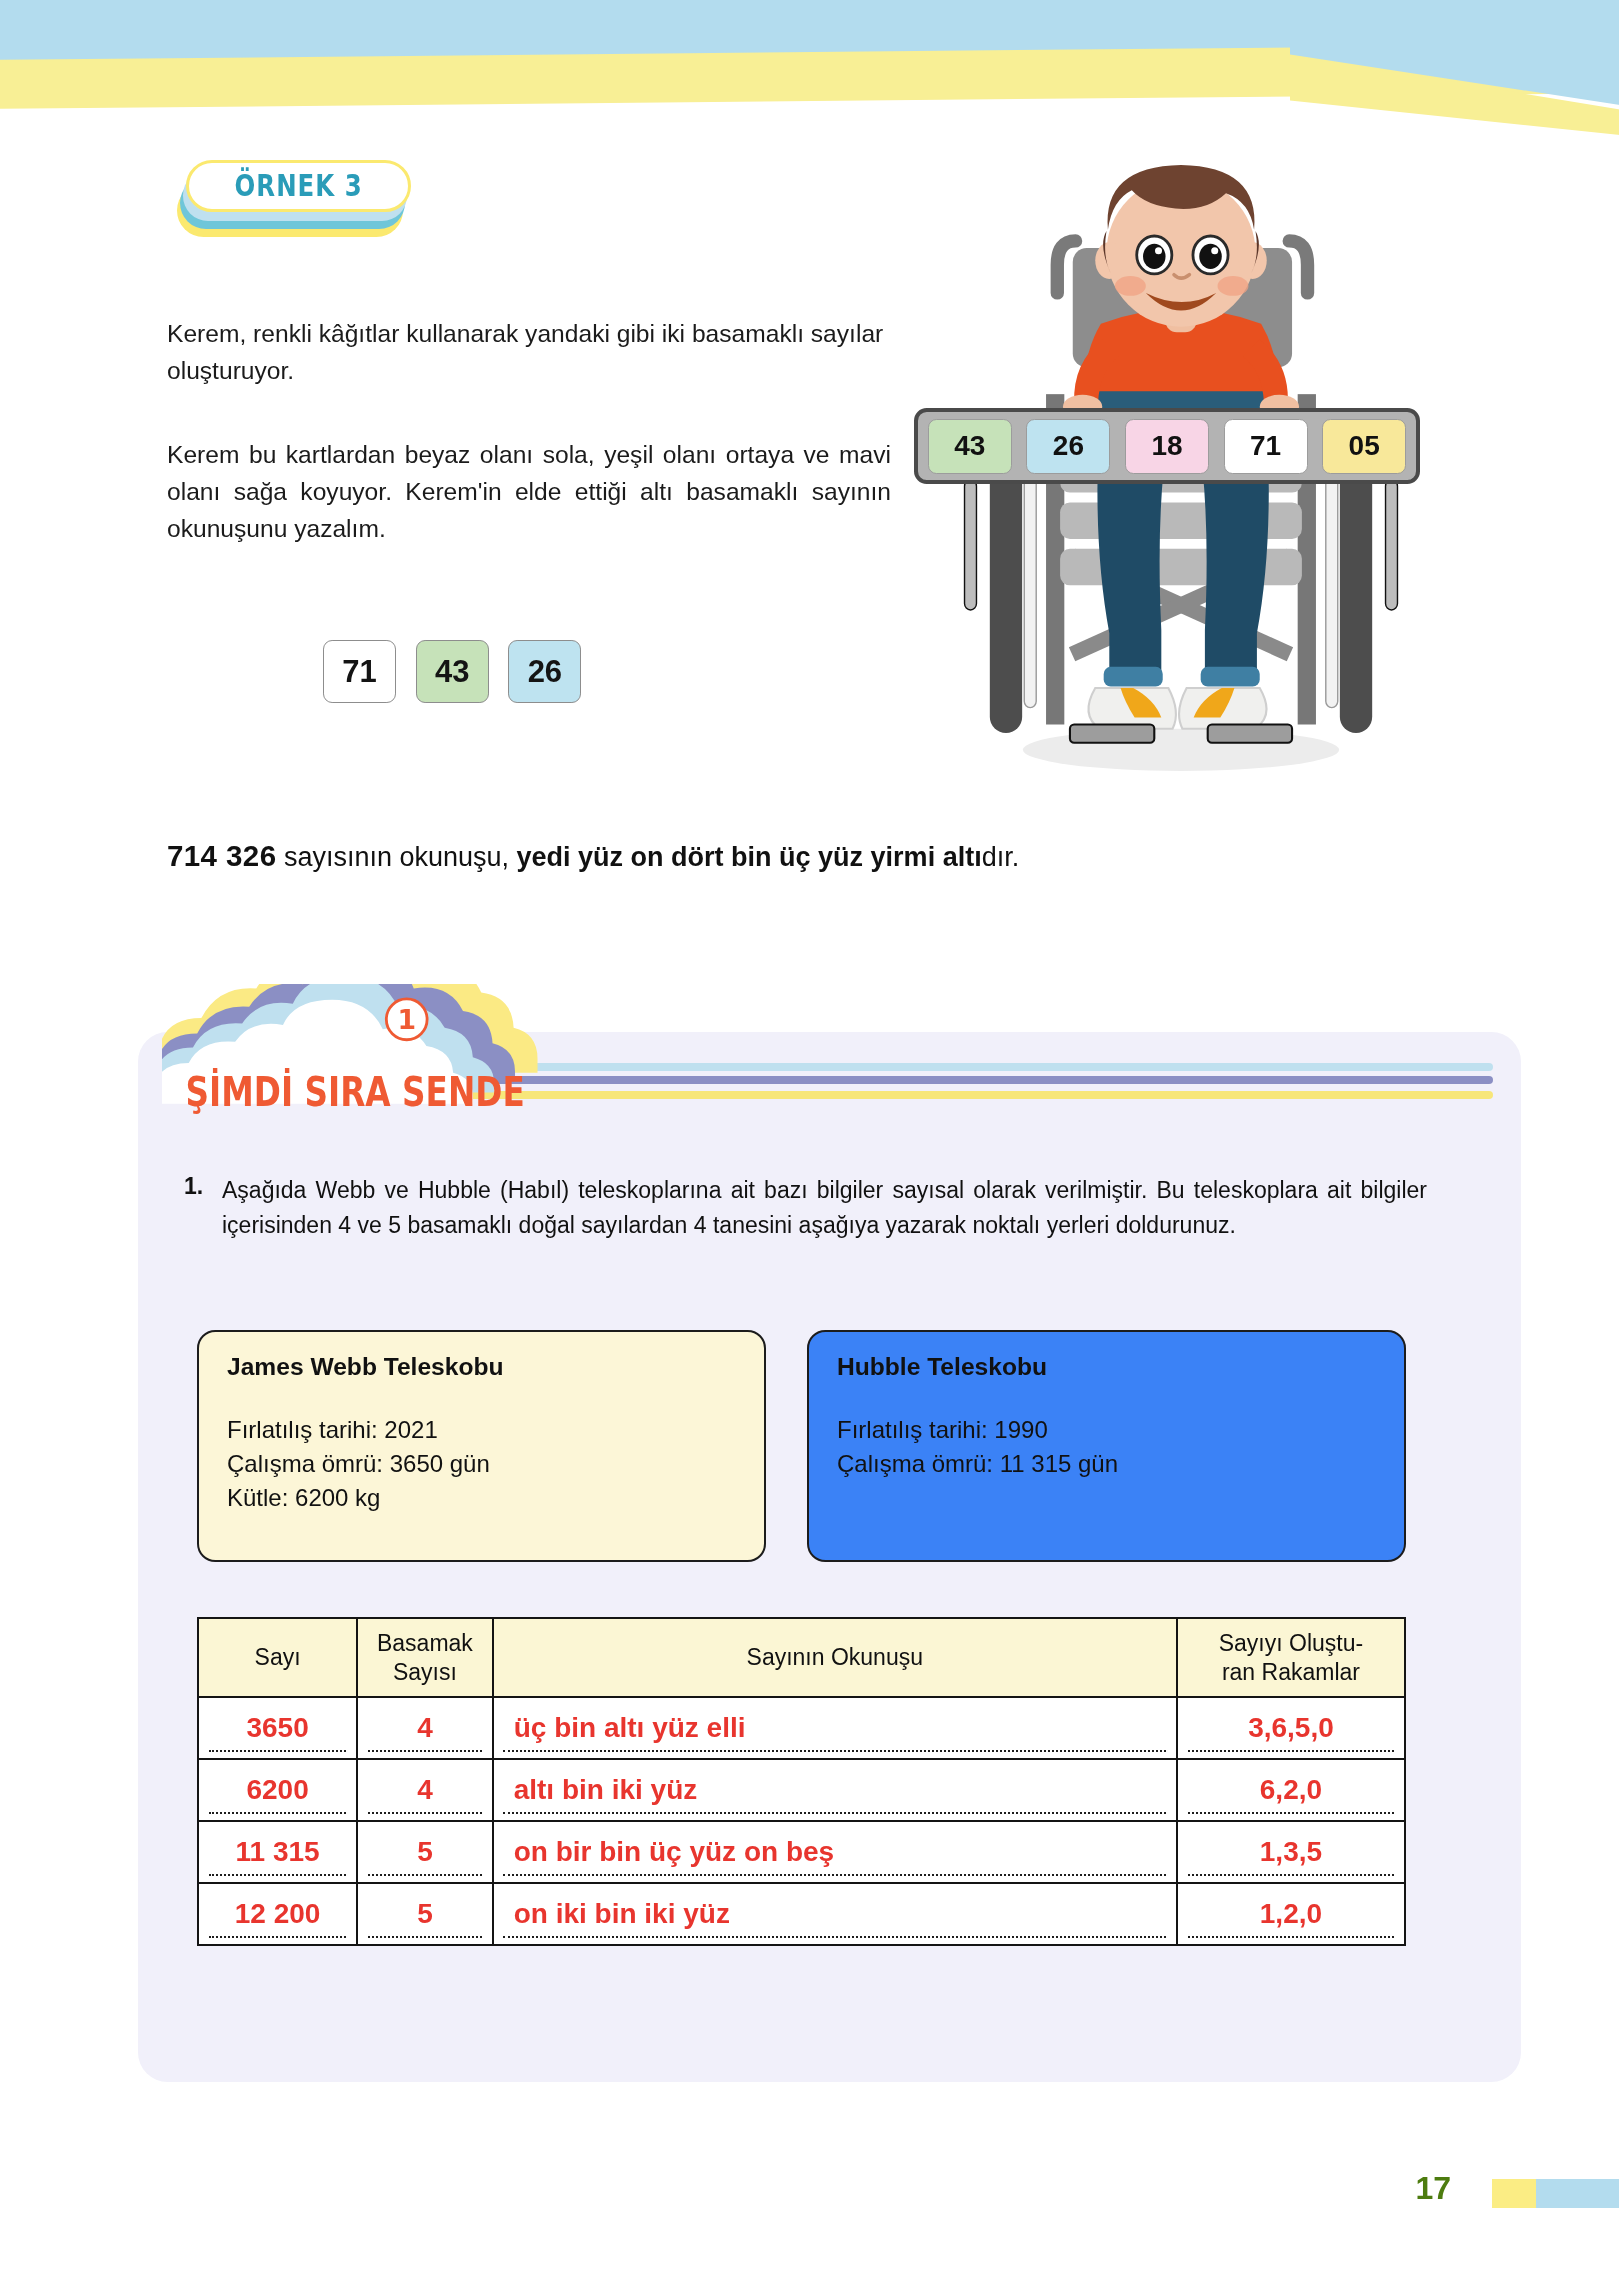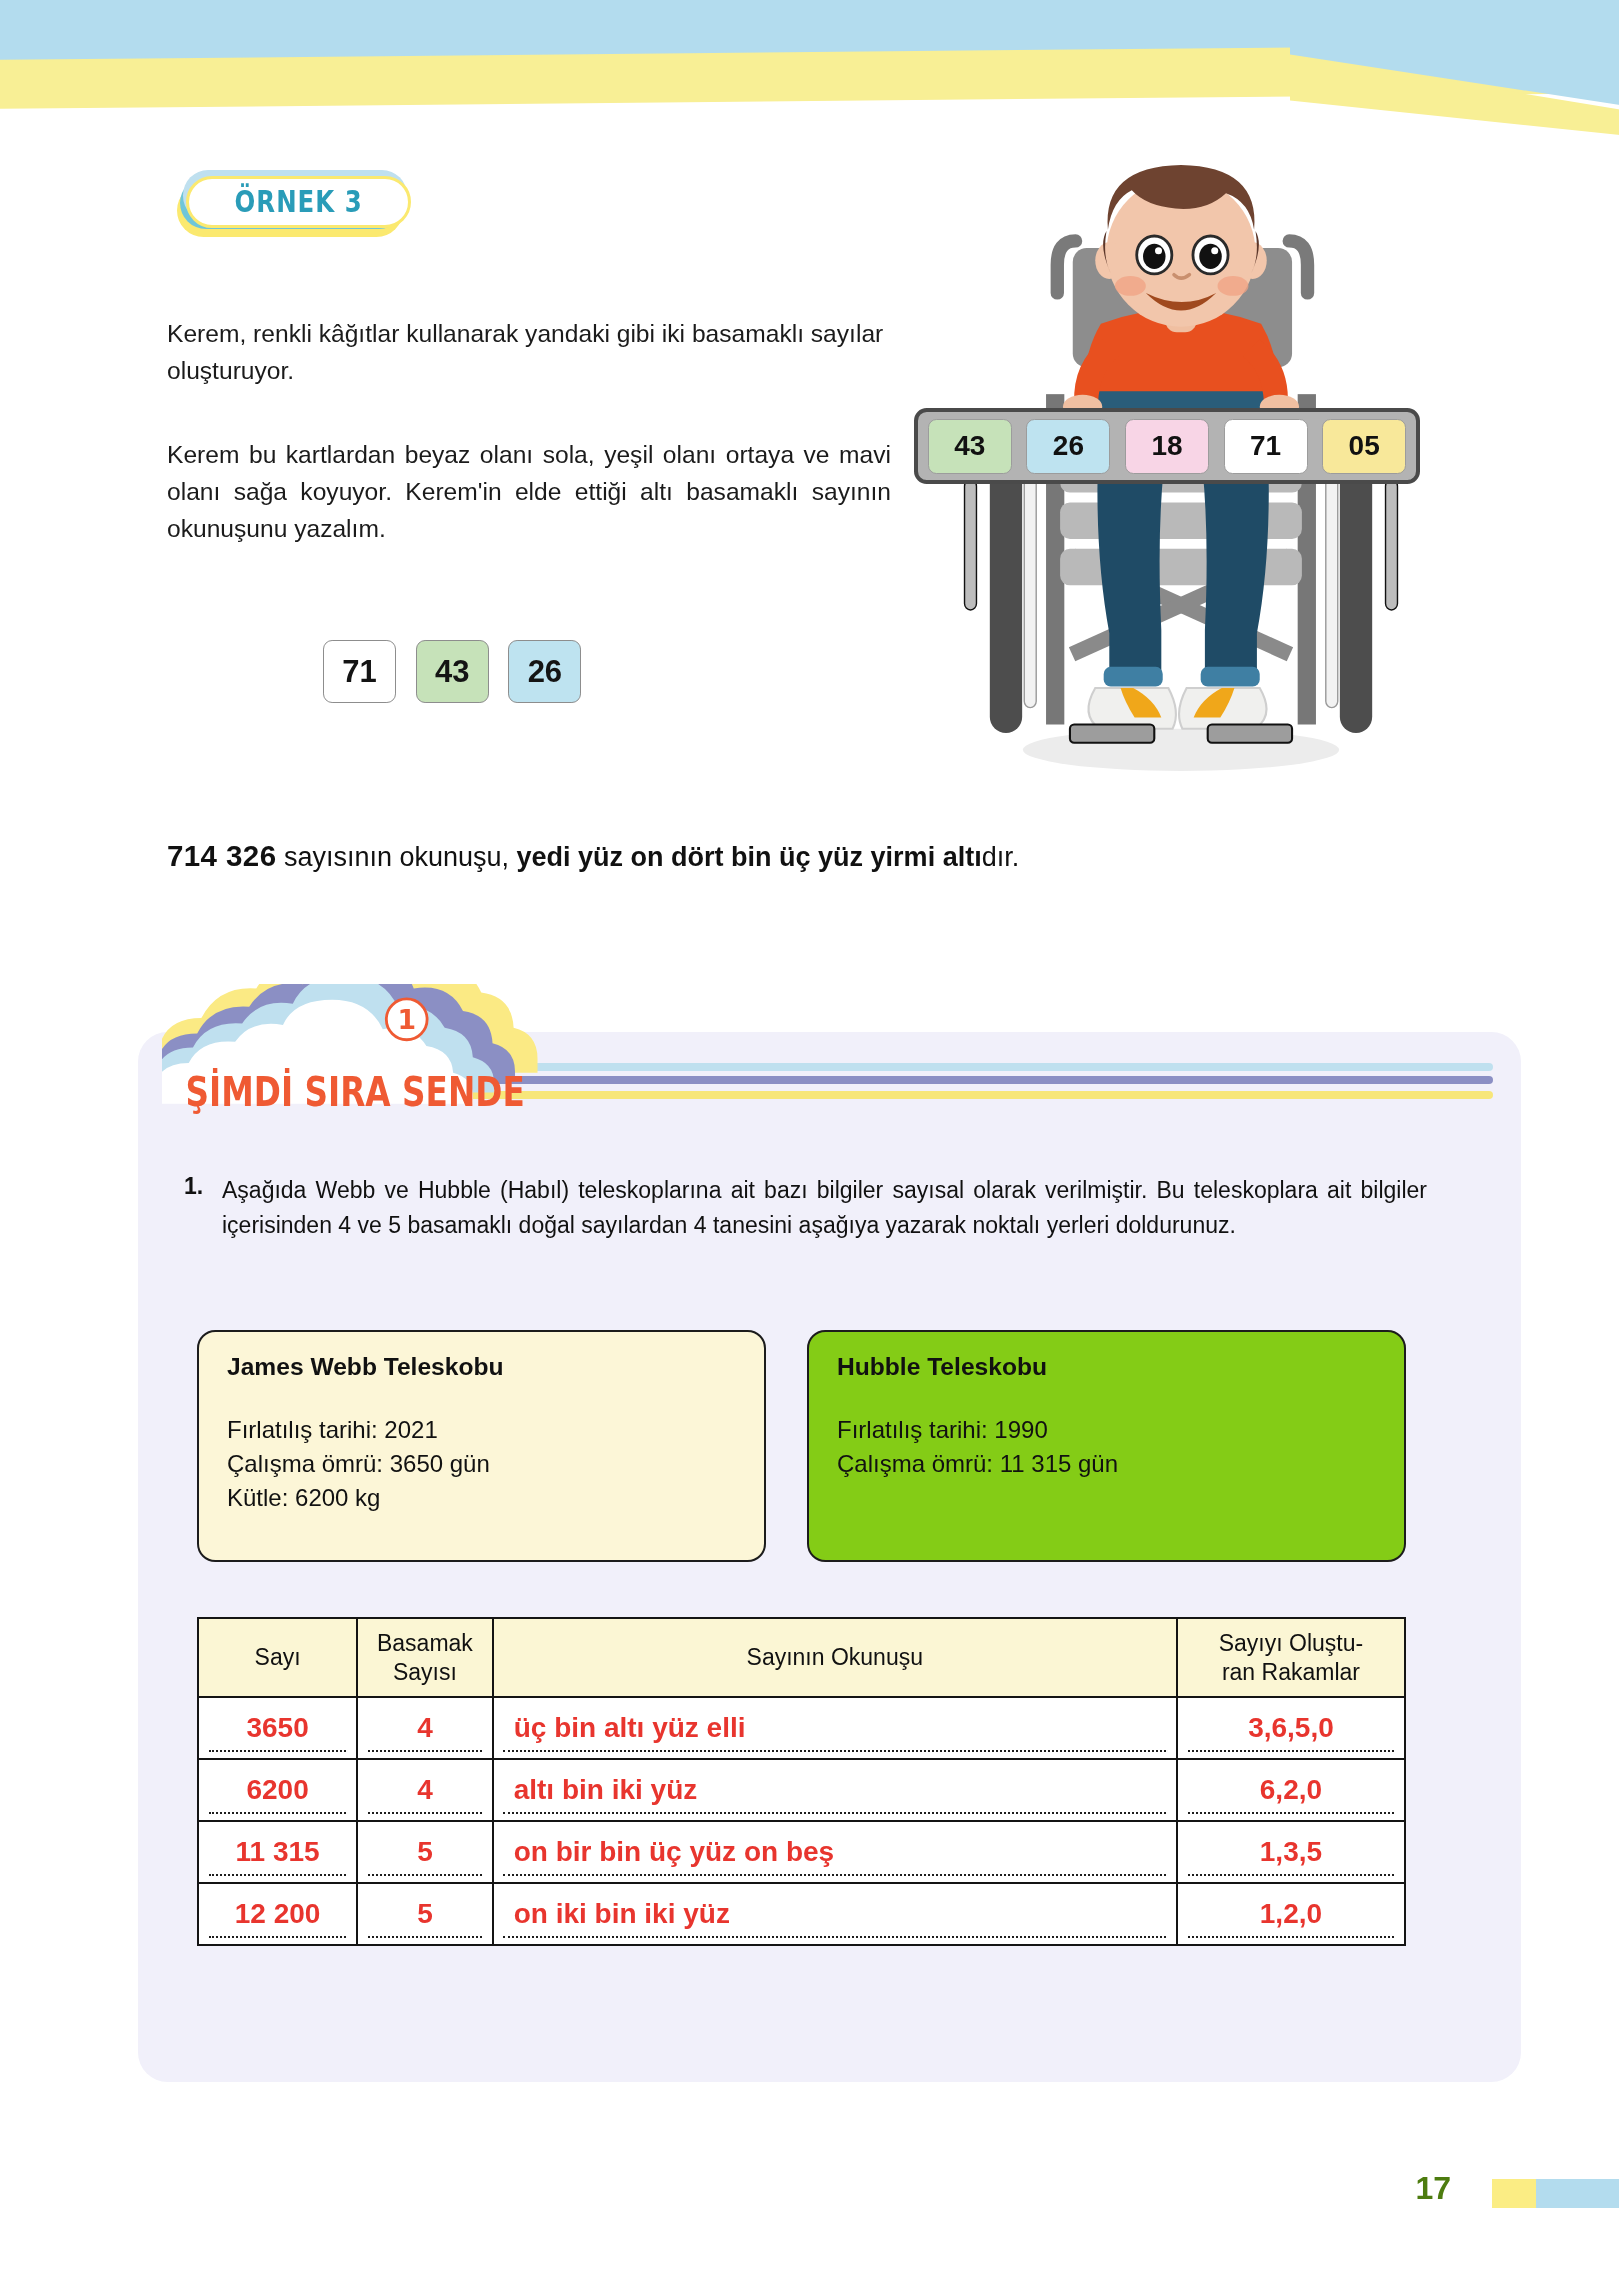--- a/index.html
+++ b/index.html
@@ -40,21 +40,21 @@
   }
   .ornek-sh-blue {
     position: absolute; left: 7px; top: 17px; width: 225px; height: 52px;
     background: #6fc6d9; border-radius: 26px;
   }
   .ornek-sh-lblue {
     position: absolute; left: 9.8px; top: 9.8px; width: 224px; height: 51px;
     background: #bfe0ef; border-radius: 25px;
   }
   .ornek-badge {
-    position: absolute; left: 12.7px; top: 16px; width: 225px; height: 52px;
+    position: absolute; left: 12.7px; top: 0px; width: 225px; height: 52px;
     background: #ffffff; border: 3.5px solid #fbe96f; border-radius: 27px;
     display: flex; align-items: center; justify-content: center;
   }
   .ornek-badge span {
     color: #2a9cb8; font-size: 29.5px; font-weight: bold; letter-spacing: 1.1px;
     font-family: "DejaVu Sans", sans-serif; font-stretch: condensed;
     transform: scaleX(0.92);
   }
 
   
@@ -115,21 +115,21 @@
     font-size: 23px; line-height: 35px; color: #111;
     text-align: justify; text-justify: inter-word;
   }
 
   
   .info-box {
     position: absolute; border: 2.8px solid #1c1c1c; border-radius: 18.3px;
     padding: 21px 28px;
   }
   .info-webb   { left: 197px; top: 1330px; width: 569px; height: 232px; background: #fcf6d7; }
-  .info-hubble { left: 807px; top: 1330px; width: 599px; height: 232px; background: #84cc16; }
+  .info-hubble { left: 807px; top: 1330px; width: 599px; height: 232px; background: #3b82f6; }
   .info-title { font-size: 24.6px; font-weight: bold; color: #111; margin-bottom: 32px; }
   .info-row { font-size: 24px; line-height: 34px; color: #111; }
 
   
   .tbl {
     position: absolute; left: 197px; top: 1617px; width: 1209px;
     border-collapse: collapse;
   }
   .tbl th, .tbl td {
     border: 2.1px solid #141414; padding: 0; vertical-align: middle;

